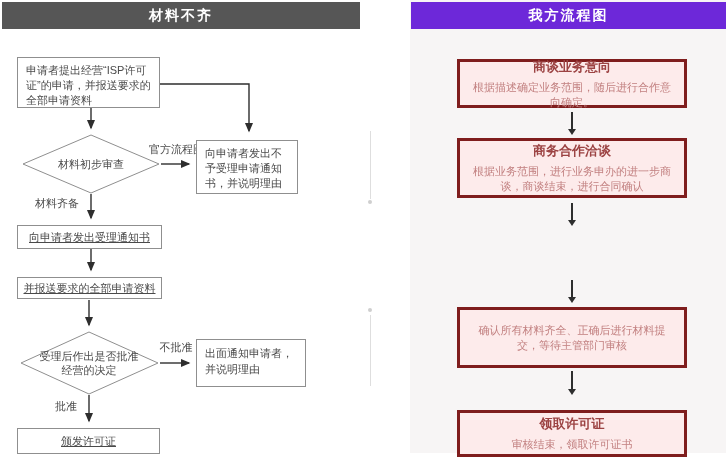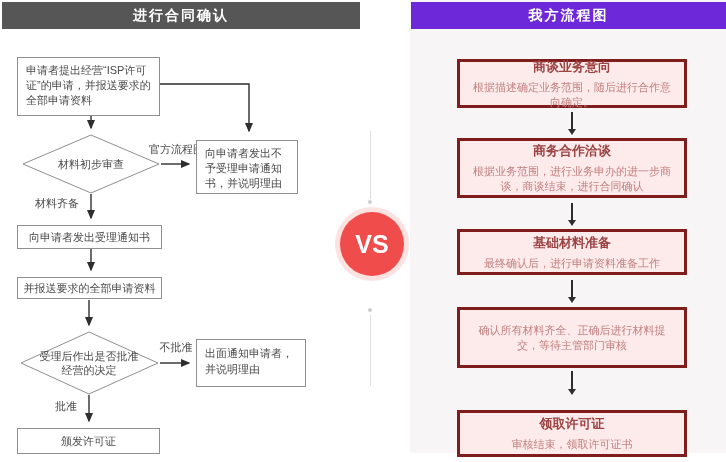--- a/index.html
+++ b/index.html
@@ -16,21 +16,21 @@
   .hdr-left  { left:2px;   top:2px; width:358px; background:#565656; }
   .hdr-right { left:411px; top:2px; width:315px; background:#6d28d9; }
 
   
   svg.connectors { position:absolute; left:0; top:0; pointer-events:none; }
   .fbox {
     position:absolute; background:#ffffff; border:1px solid #8f8f8f;
     font-size:11px; color:#4a4a4a; box-sizing:border-box;
   }
   .fbox.pad { padding:5px 8px; line-height:15px; }
-  .fbox.center { display:flex; align-items:center; justify-content:center; text-align:center; }
+  .fbox.center { display:flex; align-items:center; justify-content:center; text-align:center;text-decoration:underline; }
   .dtext { position:absolute; font-size:11px; color:#4a4a4a; text-align:center; line-height:14px; }
   .dlabel { position:absolute; font-size:11px; color:#4a4a4a; text-align:center; white-space:nowrap; }
 
   
   .vs-line { position:absolute; left:370px; width:1px; background:#dedede; }
   .vs-dot  { position:absolute; left:368px; width:4px; height:4px; border-radius:50%; background:#cfcfcf; }
   .vs-badge {
     position:absolute; left:340px; top:212px; width:64px; height:64px; border-radius:50%;
     background:#f04c4c; box-shadow:0 0 0 5px rgba(240,76,76,0.16);
     color:#fff; font-size:25px; font-weight:bold;
@@ -52,21 +52,21 @@
     border-top:6px solid #2e2e2e;
   }
 </style>
 </head>
 <body>
 
 <div id="screen">
 
   <div class="right-bg"></div>
 
-  <div class="hdr hdr-left">进行合同确认</div>
+  <div class="hdr hdr-left">材料不齐</div>
   <div class="hdr hdr-right">我方流程图</div>
 
   <svg class="connectors" width="363" height="462" viewBox="0 0 363 462">
     <defs>
       <marker id="ah" markerWidth="8" markerHeight="8" refX="6" refY="3" orient="auto">
         <path d="M0,0 L7,3 L0,6 z" fill="#2e2e2e"></path>
       </marker>
     </defs>
     <g stroke="#2e2e2e" stroke-width="1.4" fill="none">
       <path d="M91,108 V128" marker-end="url(#ah)"></path>
@@ -75,21 +75,21 @@
       <path d="M91,194 V218" marker-end="url(#ah)"></path>
       <path d="M91,249 V270" marker-end="url(#ah)"></path>
       <path d="M89,300 V325" marker-end="url(#ah)"></path>
       <path d="M160,363 H189" marker-end="url(#ah)"></path>
       <path d="M89,395 V421" marker-end="url(#ah)"></path>
     </g>
     <polygon points="91,135 159,164 91,193 23,164" fill="#ffffff" stroke="#8f8f8f" stroke-width="1"></polygon>
     <polygon points="89,332 158,363 89,394 21,363" fill="#ffffff" stroke="#8f8f8f" stroke-width="1"></polygon>
   </svg>
 
-  <div class="fbox pad" style="left:17px; top:57px; width:143px; height:59px;">申请者提出经营“ISP许可证”的申请，并报送要求的全部申请资料</div>
+  <div class="fbox pad" style="left:17px; top:57px; width:143px; height:51px;">申请者提出经营“ISP许可证”的申请，并报送要求的全部申请资料</div>
 
   <div class="dtext" style="left:41px; top:157px; width:100px;">材料初步审查</div>
 
   <div class="dlabel" style="left:149px; top:142px; width:46px;">官方流程图</div>
 
   <div class="fbox pad" style="left:196px; top:140px; width:102px; height:54px;">向申请者发出不予受理申请通知书，并说明理由</div>
 
   <div class="dlabel" style="left:34px; top:196px; width:46px;">材料齐备</div>
 
   <div class="fbox center" style="left:17px; top:225px; width:145px; height:24px;">向申请者发出受理通知书</div>
@@ -101,40 +101,35 @@
   <div class="dlabel" style="left:157px; top:340px; width:38px;">不批准</div>
 
   <div class="fbox pad" style="left:196px; top:339px; width:110px; height:48px; line-height:16px;">出面通知申请者，并说明理由</div>
 
   <div class="dlabel" style="left:52px; top:399px; width:28px;">批准</div>
 
   <div class="fbox center" style="left:17px; top:428px; width:143px; height:26px;">颁发许可证</div>
 
   <div class="vs-line" style="top:131px; height:68px;"></div>
   <div class="vs-dot" style="top:200px;"></div>
-  <div class="vs-badge">VS</div>
   <div class="vs-dot" style="top:308px;"></div>
   <div class="vs-line" style="top:315px; height:71px;"></div>
 
   <div class="rstep" style="top:59px; height:49px;">
     <div class="t">商谈业务意向</div>
     <div class="d">根据描述确定业务范围，随后进行合作意向确定。</div>
   </div>
   <div class="rarrow" style="top:112px; height:17px;"></div>
 
   <div class="rstep" style="top:138px; height:60px;">
     <div class="t">商务合作洽谈</div>
     <div class="d">根据业务范围，进行业务申办的进一步商谈，商谈结束，进行合同确认</div>
   </div>
   <div class="rarrow" style="top:203px; height:17px;"></div>
 
-  <div class="rstep" style="top:229px; height:46px;">
-    <div class="t">基础材料准备</div>
-    <div class="d">最终确认后，进行申请资料准备工作</div>
-  </div>
   <div class="rarrow" style="top:280px; height:17px;"></div>
 
   <div class="rstep" style="top:307px; height:61px;">
     <div class="d">确认所有材料齐全、正确后进行材料提交，等待主管部门审核</div>
   </div>
   <div class="rarrow" style="top:371px; height:18px;"></div>
 
   <div class="rstep" style="top:410px; height:47px;">
     <div class="t">领取许可证</div>
     <div class="d">审核结束，领取许可证书</div>

